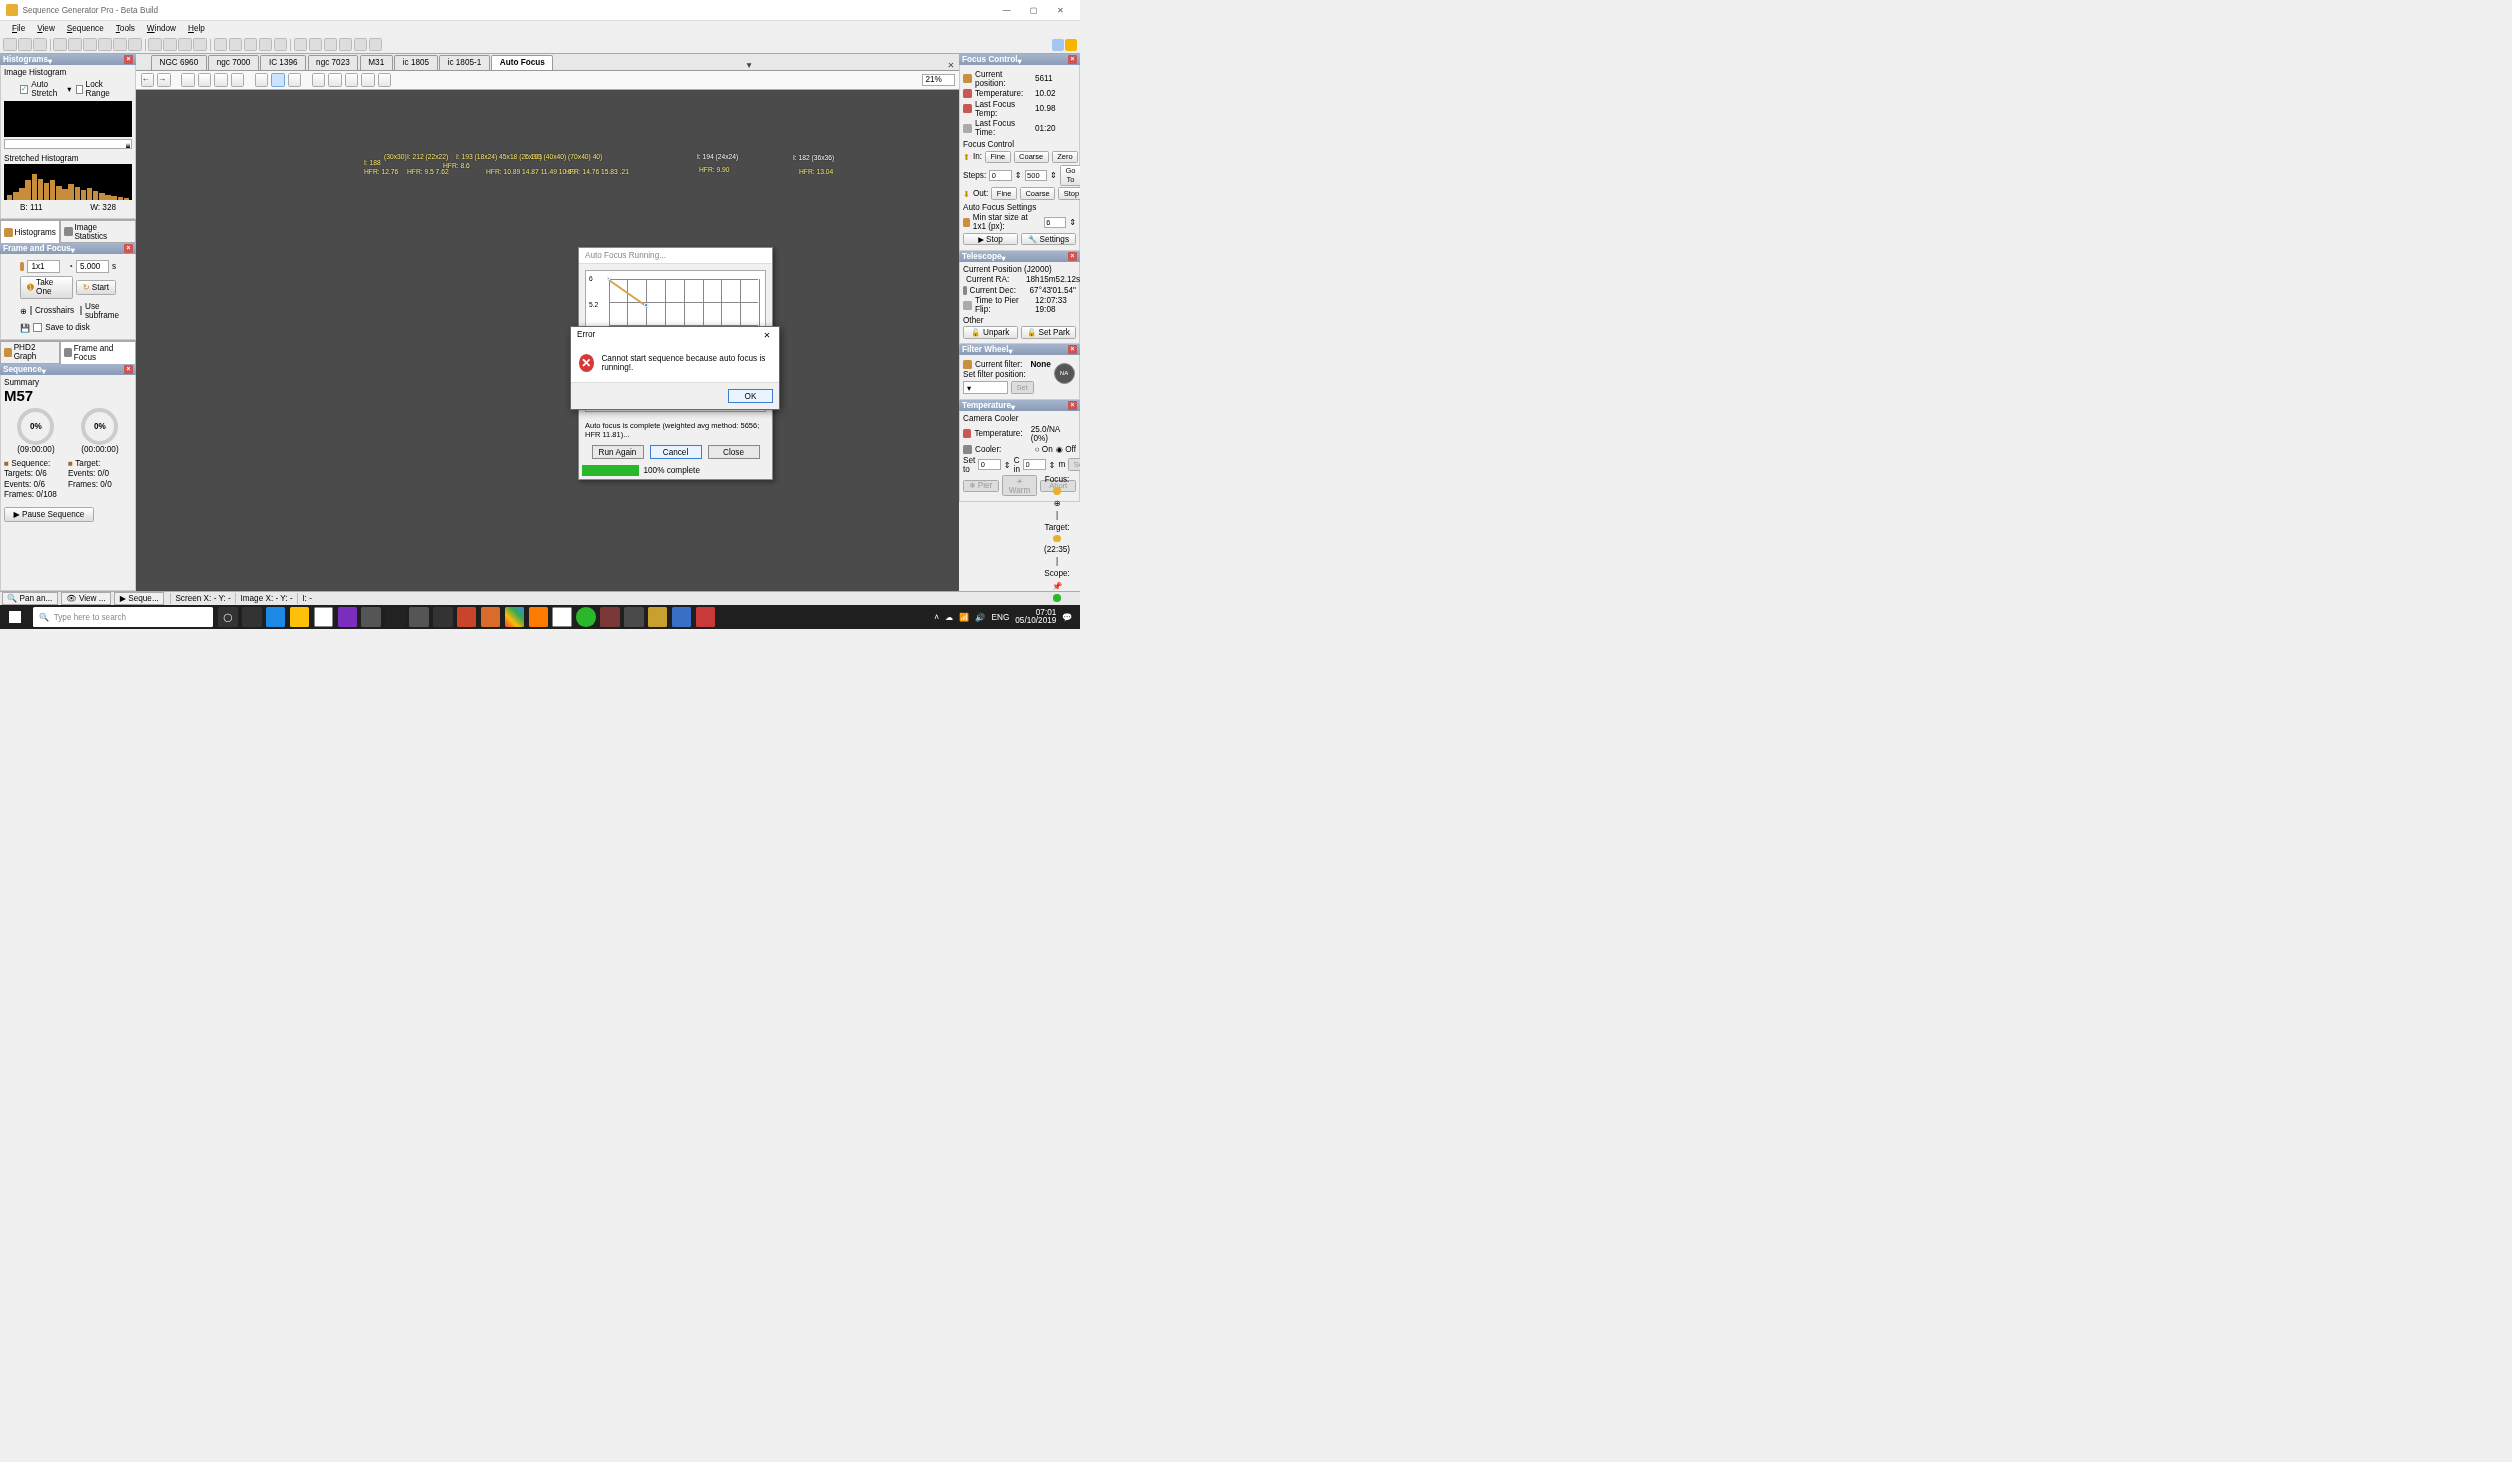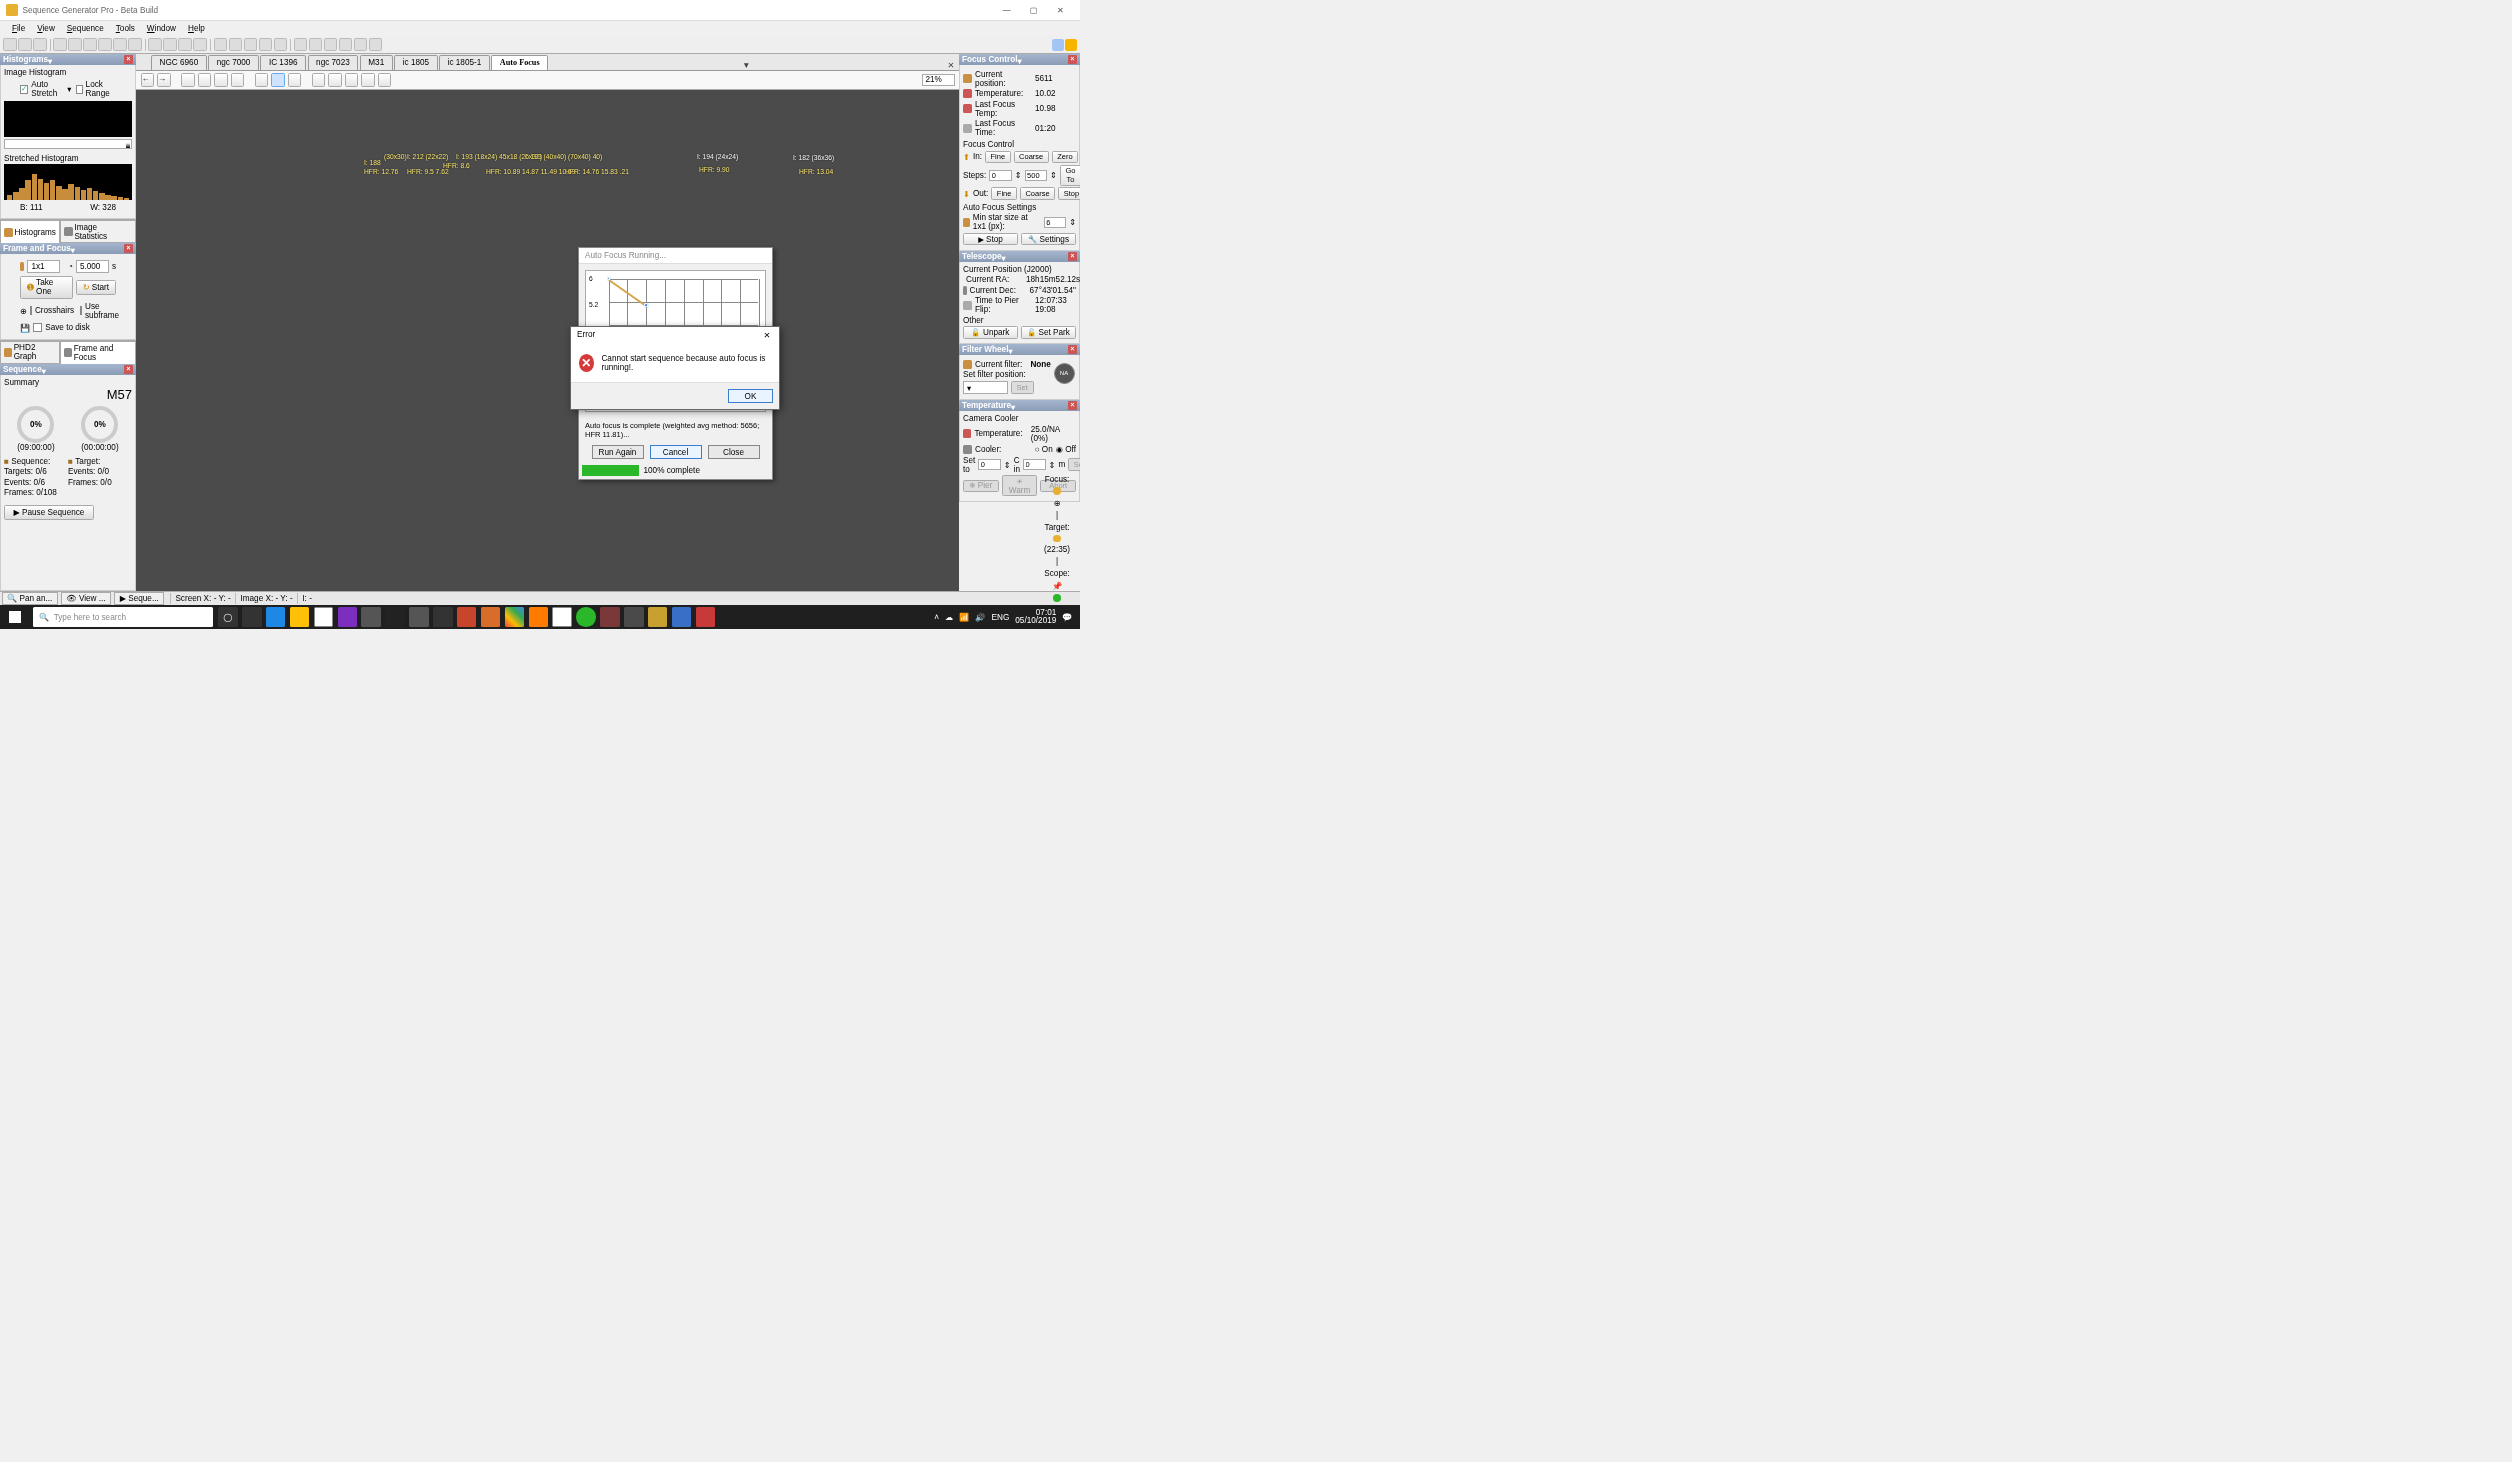--- a/index.html
+++ b/index.html
@@ -55,21 +55,21 @@
 .seq-donuts { display: flex; justify-content: space-around; margin: 4.5px 0; }
 .donut { width: 37px; height: 37px; border: 4.5px solid #ccc; border-radius: 50%; display: flex; align-items: center; justify-content: center; font-weight: bold; position:relative; }
 .seq-stats { font-size: 7.5px; line-height: 10.5px; }
 .seq-stats .row { display: flex; }
 .seq-stats .col { flex: 1; }
 .seq-stats b { color: #a07020; }
 
 
 .ctabs-row { background: #e8e8e8; height: 16.5px; display: flex; align-items: flex-end; padding-left: 15px; border-bottom: 0.7px solid #999; }
 .ctab { background: #e8e8e8; border: 0.7px solid #999; border-bottom: none; padding: 2.2px 7.5px; margin-right: 1.5px; border-radius: 2.2px 2.2px 0 0; font-size: 8.2px; }
-.ctab.sel { background: #fff; font-weight: bold; font-family: Liberation Serif, serif; }
+.ctab.sel { background: #fff; font-weight: bold; }
 .ctabs-row .ctrl { margin-left: auto; padding: 0 4.5px; color: #444; }
 
 .ctool { background: #f8f8f8; height: 19.5px; display: flex; align-items: center; padding: 0 4.5px; gap: 3px; border-bottom: 0.7px solid #aaa; }
 .ctool .tb { width: 13.5px; height: 13.5px; border: 0.7px solid #aaa; background: linear-gradient(#fff,#e6e6e6); border-radius: 1.5px; }
 .ctool .tb.on { background: #cde3ff; border-color: #6aa8e8; }
 .ctool .zoom { margin-left: auto; border: 0.7px solid #aaa; background: #fff; padding: 0.7px 3px; width: 33px; }
 
 .imgview { flex: 1; background: #4b4b4b; position: relative; margin: 0 52px; overflow: hidden; }
 .star-annot { position: absolute; color: #ffea76; font-size: 6.7px; text-shadow: 0 0 1.5px #000; white-space: nowrap; }
 .star-annot.cy { color: #ffea76; }
@@ -293,21 +293,21 @@
         </div>
     </div>
 
     <div class="panel-hdr lt">
       <span>Sequence</span>
       <span class="pin">▾</span>
       <span class="x">×</span>
     </div>
     <div class="panel-body" style="flex:1">
       <div>Summary</div>
-      <div style="text-align:right;font-weight:normal;font-size:13px">M57</div>
+      <div style="text-align:left;font-weight:bold;font-size:15px">M57</div>
       <div class="seq-donuts">
         <div style="text-align:center">
           <div class="donut">
               <span>0%</span>
             </div>
           <div>(09:00:00)</div>
         </div>
         <div style="text-align:center">
           <div class="donut">
               <span>0%</span>

